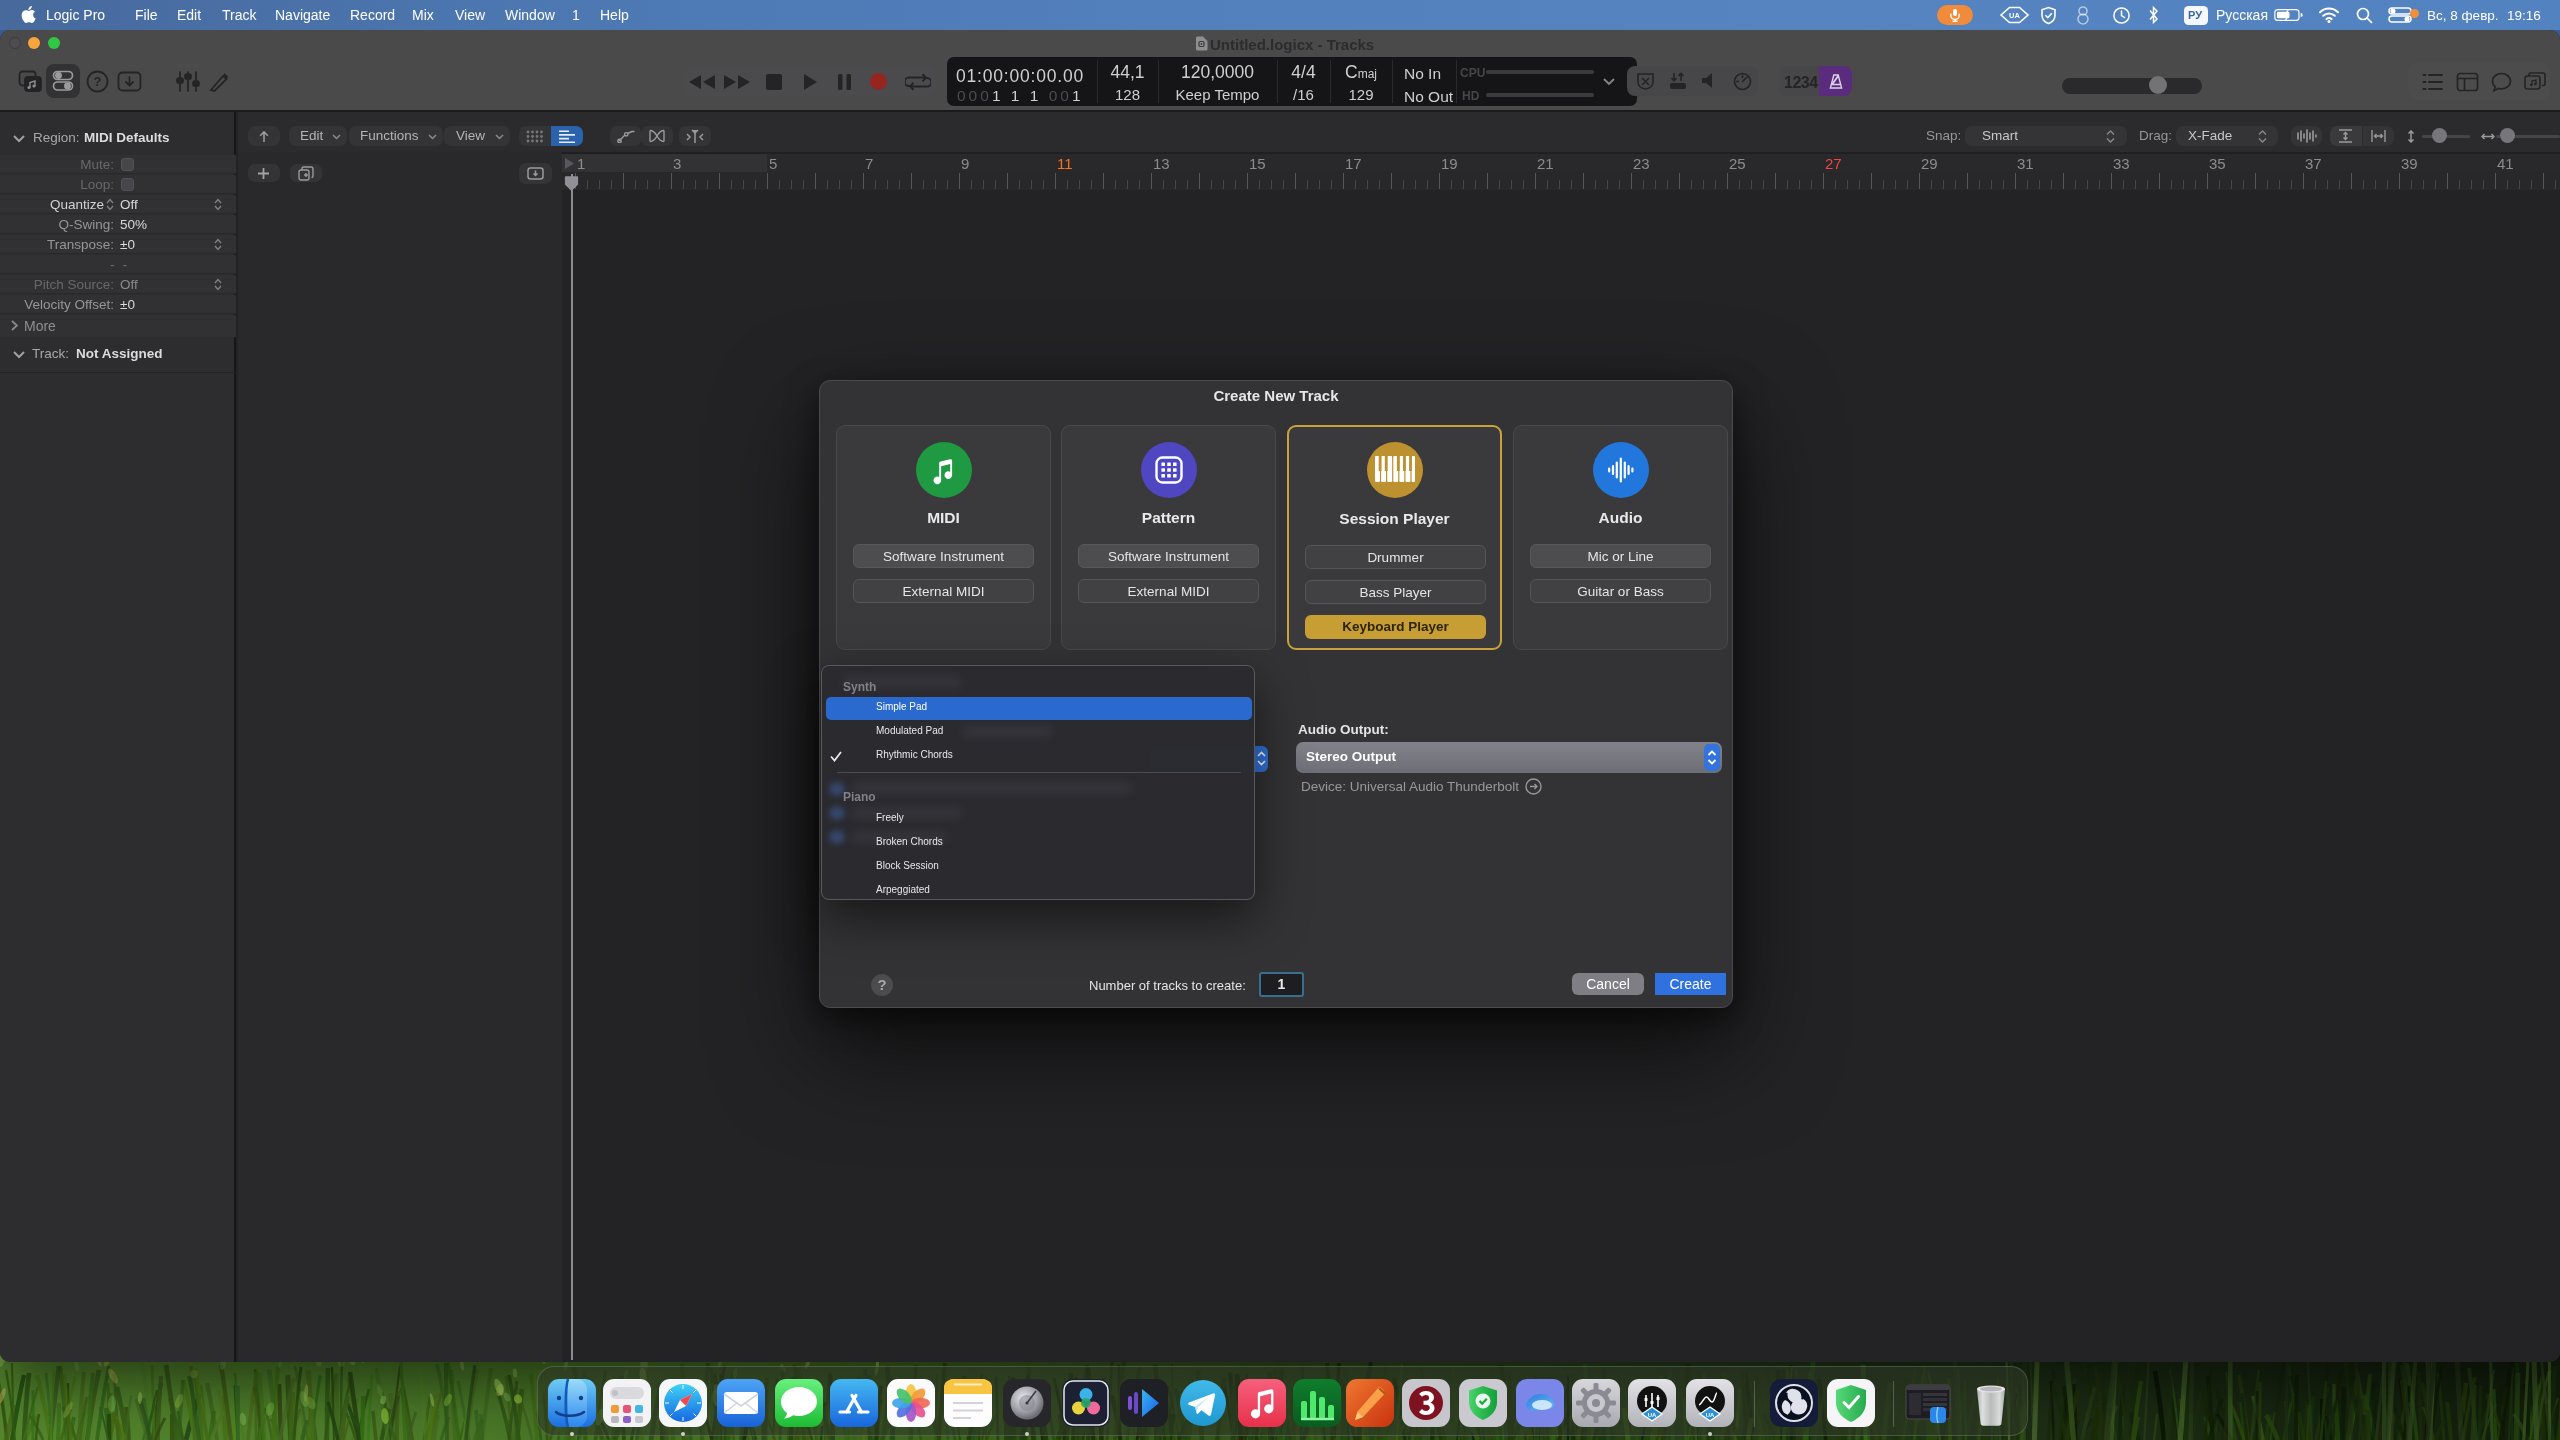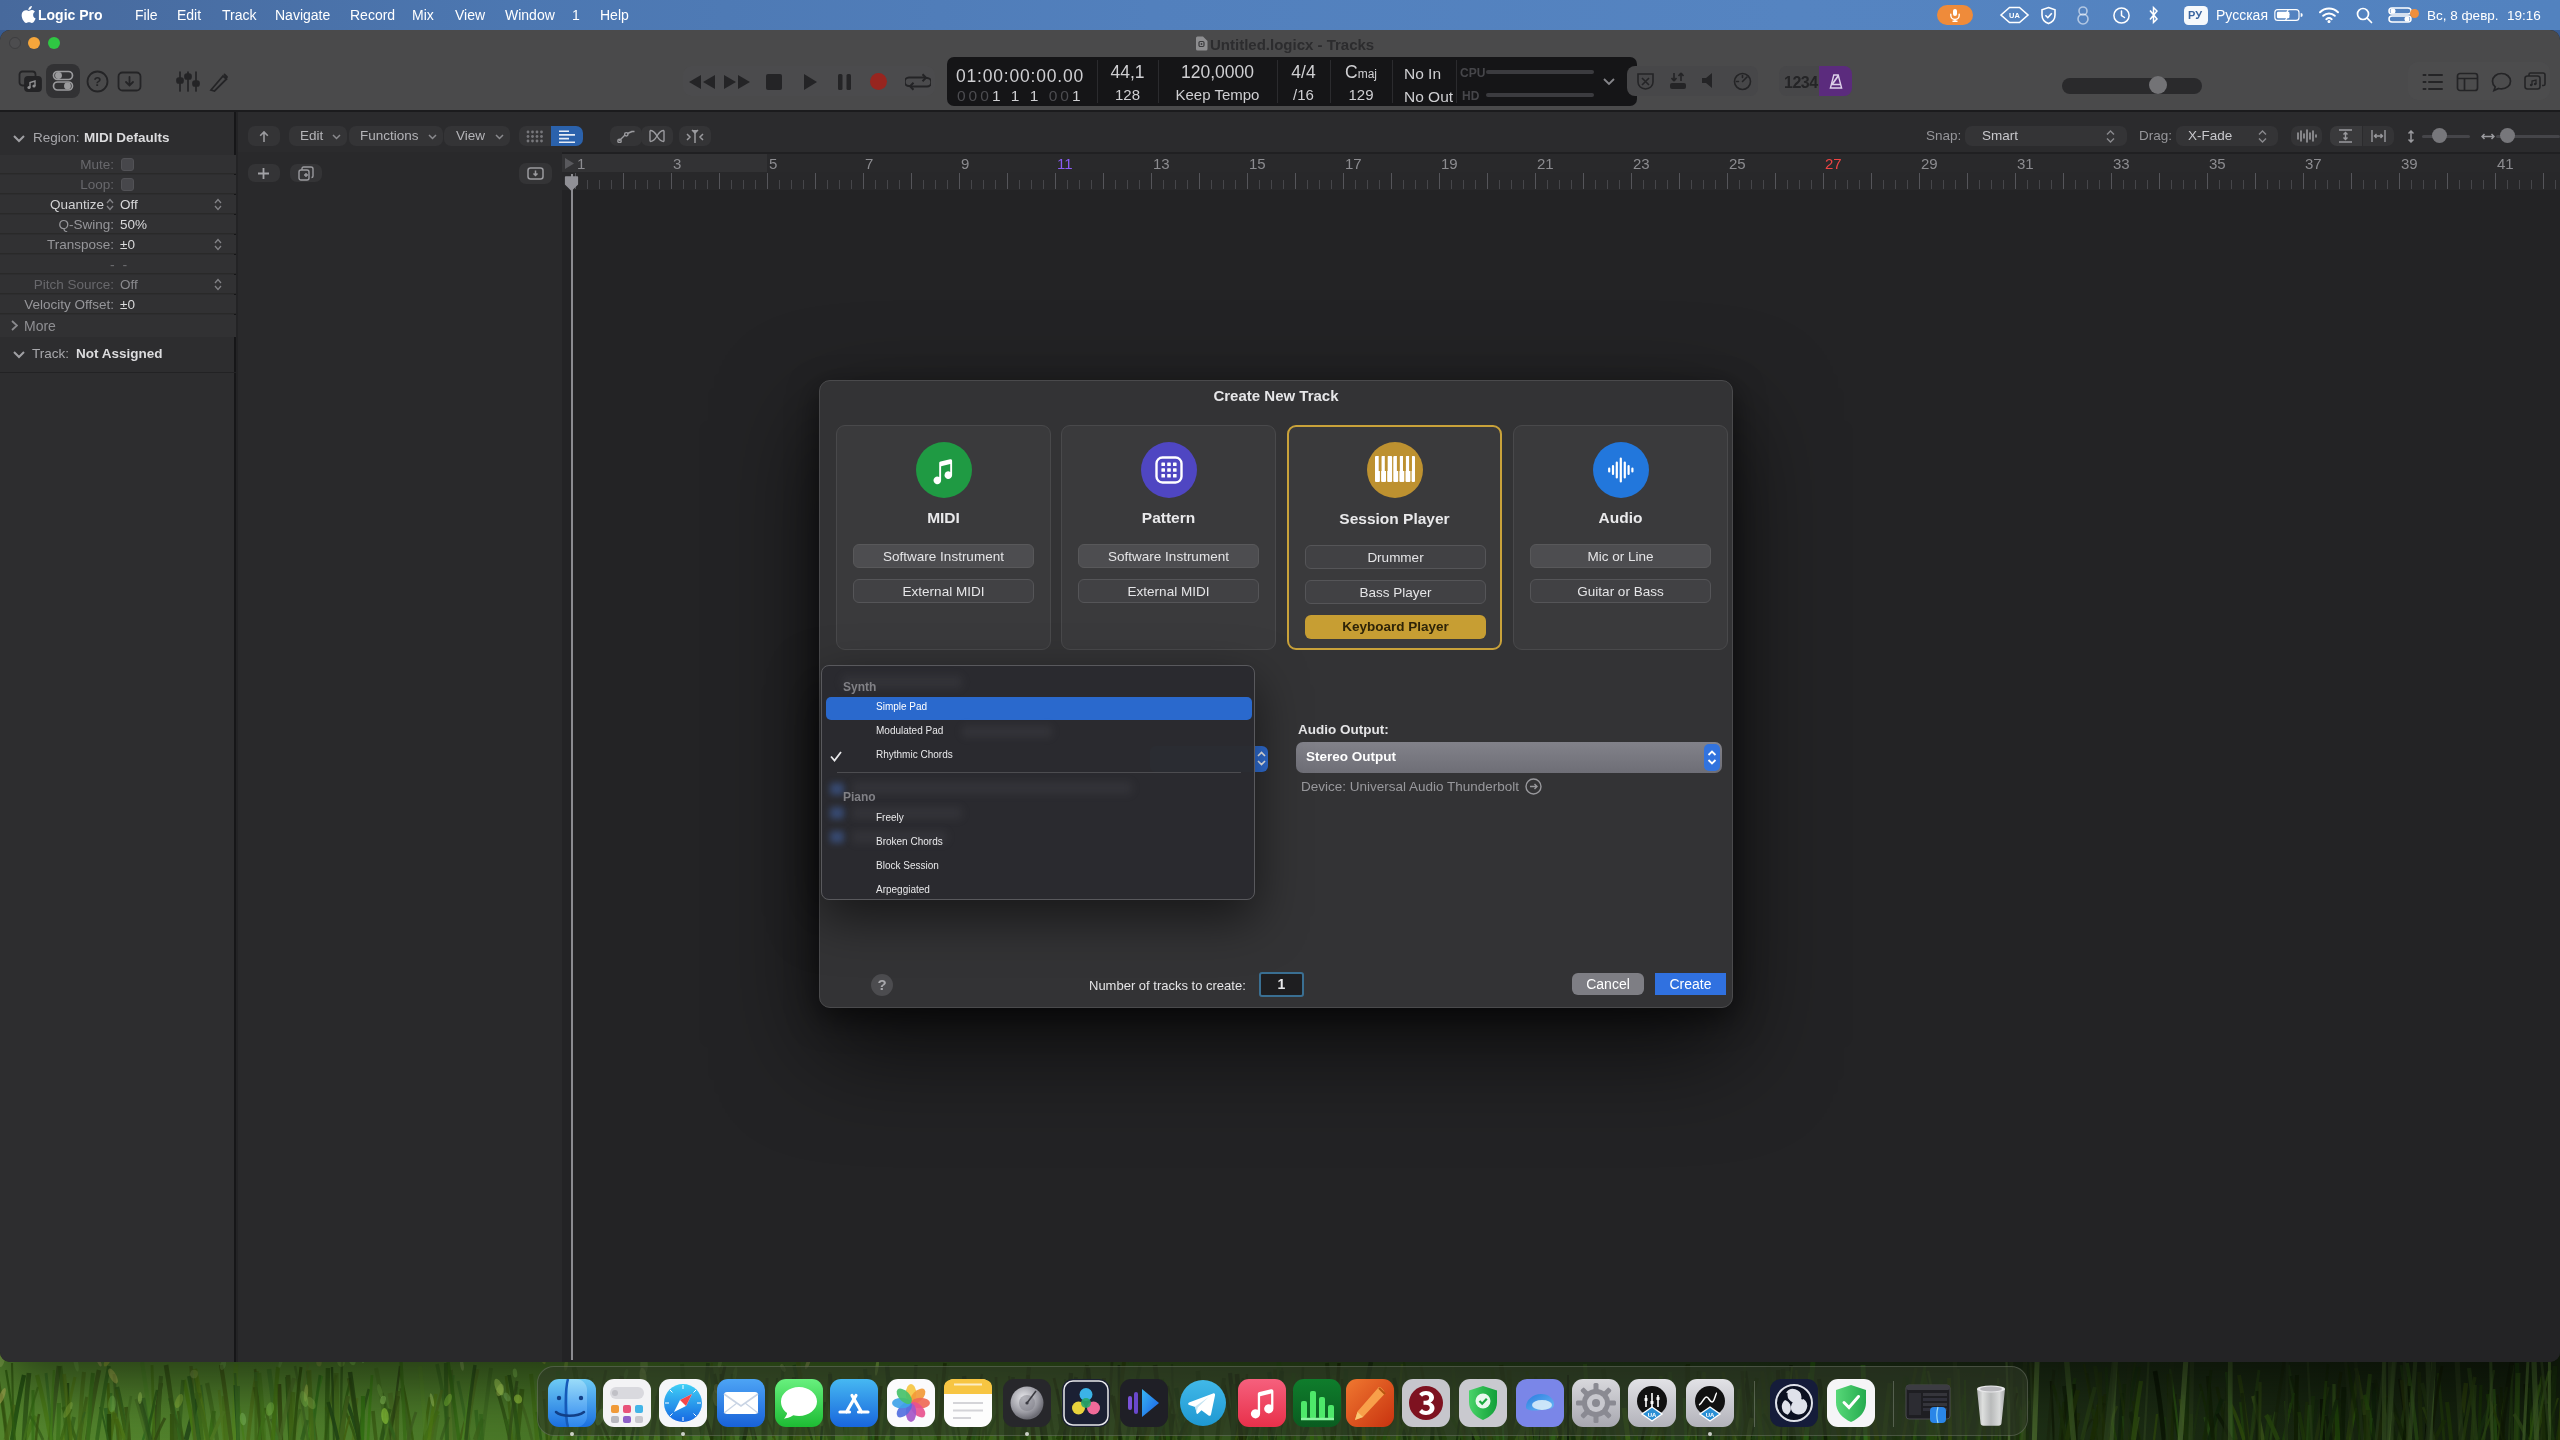--- a/index.html
+++ b/index.html
@@ -1440,21 +1440,21 @@
     <div id="timeline" class="abs">
         <div class="abs" style="left:0;top:0;width:1998px;height:2px;background:#202022"></div>
       <div class="abs" style="left:0;top:2px;width:1998px;height:18px;background:#29292b"></div>
       <div class="abs" style="left:0;top:2px;width:205px;height:18px;background:#323234"></div>
       <div class="abs" style="left:0;top:20px;width:1998px;height:18px;background:#28282a"></div>
       <span class="abs" style="left:15px;top:3px;color:#8c8c90;font-size:15px">1</span>
         <span class="abs" style="left:111px;top:3px;color:#8c8c90;font-size:15px">3</span>
         <span class="abs" style="left:207px;top:3px;color:#8c8c90;font-size:15px">5</span>
         <span class="abs" style="left:303px;top:3px;color:#8c8c90;font-size:15px">7</span>
         <span class="abs" style="left:399px;top:3px;color:#8c8c90;font-size:15px">9</span>
-        <span class="abs" style="left:495px;top:3px;color:#8b5cf6;font-size:15px">11</span>
+        <span class="abs" style="left:495px;top:3px;color:#f97316;font-size:15px">11</span>
         <span class="abs" style="left:591px;top:3px;color:#8c8c90;font-size:15px">13</span>
         <span class="abs" style="left:687px;top:3px;color:#8c8c90;font-size:15px">15</span>
         <span class="abs" style="left:783px;top:3px;color:#8c8c90;font-size:15px">17</span>
         <span class="abs" style="left:879px;top:3px;color:#8c8c90;font-size:15px">19</span>
         <span class="abs" style="left:975px;top:3px;color:#8c8c90;font-size:15px">21</span>
         <span class="abs" style="left:1071px;top:3px;color:#8c8c90;font-size:15px">23</span>
         <span class="abs" style="left:1167px;top:3px;color:#8c8c90;font-size:15px">25</span>
         <span class="abs" style="left:1263px;top:3px;color:#ef4444;font-size:15px">27</span>
         <span class="abs" style="left:1359px;top:3px;color:#8c8c90;font-size:15px">29</span>
         <span class="abs" style="left:1455px;top:3px;color:#8c8c90;font-size:15px">31</span>
@@ -1637,21 +1637,21 @@
       <div id="playhead" class="abs" style="left:9px;top:22px;width:1.5px;height:1186px;background:rgba(175,175,180,0.75)"></div>
       <svg class="abs" style="left:2px;top:24px" width="15" height="15" viewBox="0 0 15 15">
           <path d="M1.7 1 H13.3 V8.2 L7.5 13.8 L1.7 8.2 Z" fill="#909096" stroke="#909096" stroke-width="1.6" stroke-linejoin="round"></path>
         </svg>
     </div>
   </div>
   <div id="menubar" class="abs">
     <svg class="abs" style="left:20px;top:5px" width="16" height="19" viewBox="0 0 16 19">
         <path fill="#fff" d="M13.1 9.9c0-2.1 1.7-3.1 1.8-3.2-1-1.4-2.5-1.6-3-1.6-1.3-.1-2.5.8-3.2.8-.7 0-1.7-.8-2.8-.7-1.4 0-2.7.8-3.5 2.1-1.5 2.6-.4 6.4 1.1 8.5.7 1 1.6 2.2 2.7 2.1 1.1 0 1.5-.7 2.8-.7 1.3 0 1.7.7 2.8.7 1.2 0 1.9-1 2.6-2 .8-1.2 1.2-2.3 1.2-2.4-.1-.1-2.4-1-2.5-3.6zM10.9 3.8c.6-.7 1-1.7.9-2.7-.9 0-1.9.6-2.5 1.3-.6.6-1 1.6-.9 2.6 1 .1 2-.5 2.5-1.2z"></path>
       </svg>
-    <span class="mitem" style="left:38px;font-weight:bold">Logic Pro</span>
+    <span class="mitem" style="left:46px;font-weight:normal">Logic Pro</span>
     <span class="mitem" style="left:135px">File</span>
     <span class="mitem" style="left:177px">Edit</span>
     <span class="mitem" style="left:222px">Track</span>
     <span class="mitem" style="left:275px">Navigate</span>
     <span class="mitem" style="left:350px">Record</span>
     <span class="mitem" style="left:412px">Mix</span>
     <span class="mitem" style="left:455px">View</span>
     <span class="mitem" style="left:505px">Window</span>
     <span class="mitem" style="left:572px">1</span>
     <span class="mitem" style="left:600px">Help</span>

